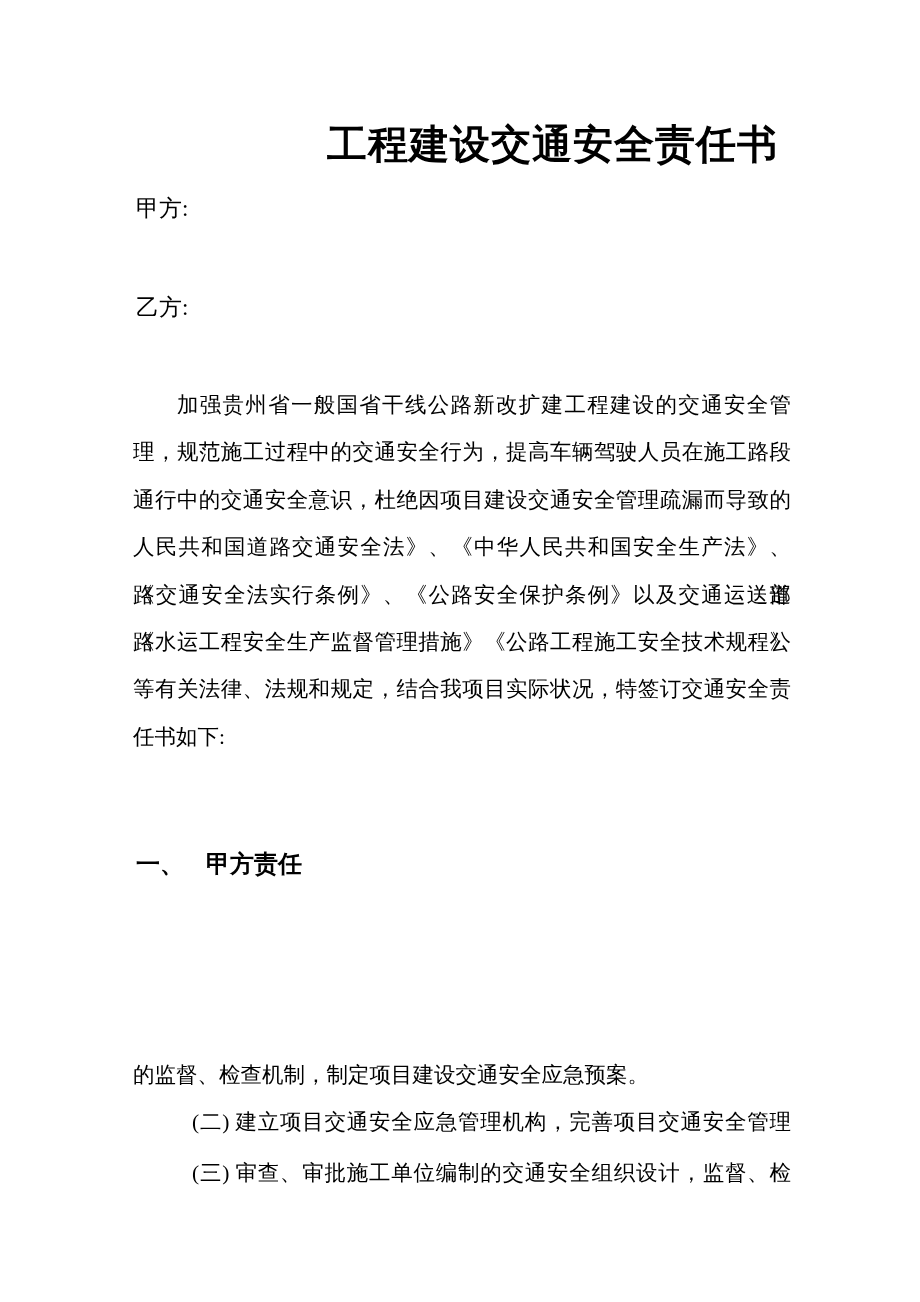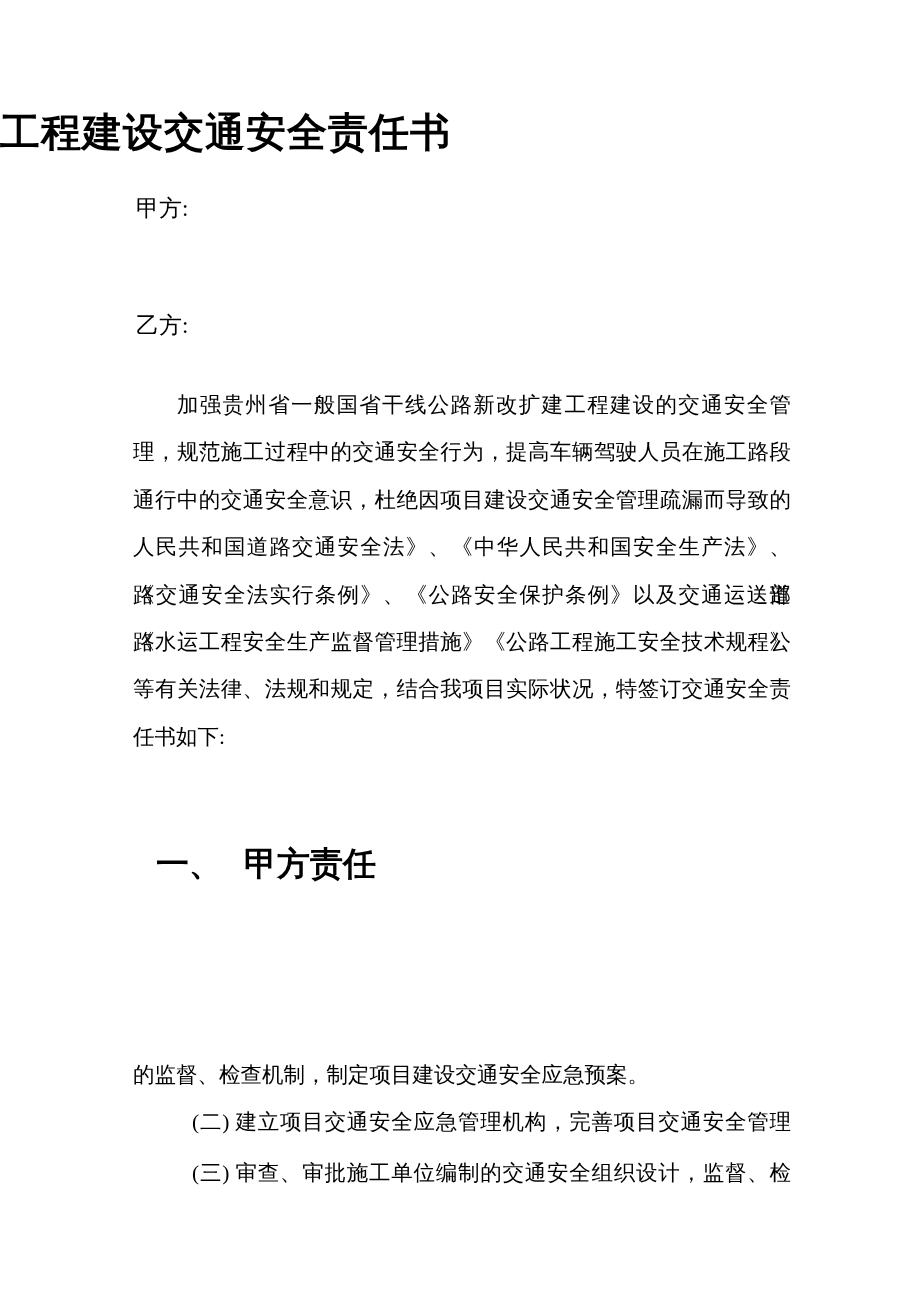--- a/index.html
+++ b/index.html
@@ -14,35 +14,35 @@
     background: #ffffff;
     color: #000000;
     font-family: "Liberation Serif", "DejaVu Serif", serif;
     overflow: hidden;
   }
   .title {
     position: absolute;
     top: 105px;
     left: 0;
     width: 766px;
-    margin: 0;
-    text-align: left;
+    margin: 12px;
+    text-align: right;
     font-size: 40px;
     line-height: 56px;
     font-weight: bold;
     letter-spacing: 1px;
   }
   .party-label {
     position: absolute;
     left: 136px;
     font-size: 23px;
     line-height: 30px;
   }
   .party-a { top: 194px; }
-  .party-b { top: 311px; text-align: right; }
+  .party-b { top: 293px; text-align: right; }
   .para {
     position: absolute;
     left: 133px;
     width: 658px;
   }
   .intro  { top: 382px; }
   .item1  { top: 910px; }
   .item2  { top: 1052px; }
   .item3  { top: 1150px; }
   .line {
@@ -57,24 +57,23 @@
     text-align: right;
     text-align-last: left;
   }
   .indent-para { text-indent: 44px; }
   .indent-item { text-indent: 59px; }
   .heading {
     position: absolute;
     top: 846px;
     left: 136px;
     width: 655px;
-    font-size: 33px;
+    font-size: 24px;
     line-height: 36px;
     font-weight: bold;
-    margin-left: 20px;
   }
   .heading .h-title { margin-left: 22px; }
 </style>
 </head>
 <body>
 
 <div class="page">
 
   <h1 class="title">工程建设交通安全责任书</h1>
 

